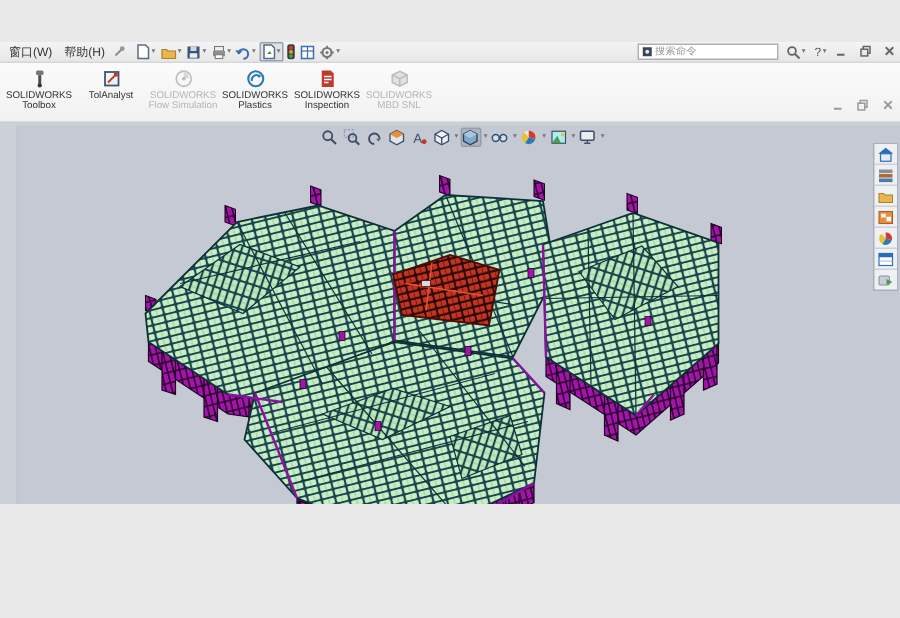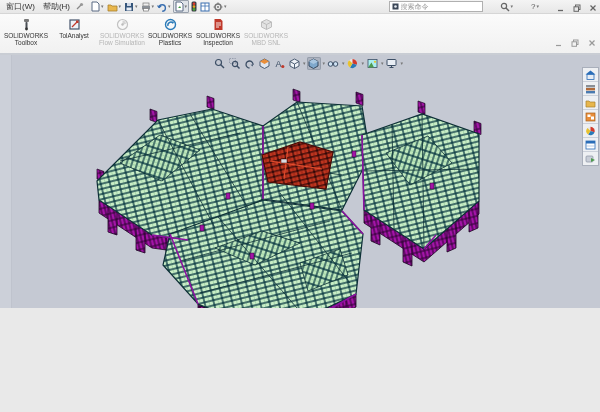--- a/index.html
+++ b/index.html
@@ -1,31 +1,31 @@
 <!DOCTYPE html>
 <html><head>
 <meta charset="utf-8">
 <style>
   html,body{margin:0;padding:0;overflow:hidden;}
   body{width:600px;height:412px;font-family:"Liberation Sans",sans-serif;background:#e9e9e9;}
-  .window{width:600px;height:308px;display:flex;flex-direction:column;position:relative;}
+  .window{width:600px;height:308px;display:flex;flex-direction:column;position:relative;margin-top:28px;}
 
   
   .titlebar{height:13px;flex:0 0 13px;display:flex;align-items:center;gap:2px;
     background:linear-gradient(#f4f4f4,#e7e7e7);border-bottom:1px solid #d6d6d6;
     font-size:8px;color:#333;padding:0 3px;position:relative;z-index:5;}
   .menu-item{padding:0 3px;white-space:nowrap;cursor:default;}
   .pin{width:9px;height:9px;display:flex;align-items:center;justify-content:center;}
   .qt{display:flex;align-items:center;margin-left:4px;gap:1px;}
   .qtb{display:flex;align-items:center;padding:0 1px;height:11px;}
   .qtb.pressed{border:1px solid #9aa2ad;background:#dfe3e8;border-radius:1px;}
   .dd{font-size:5px;color:#777;margin-left:1px;line-height:1;}
   .title{position:absolute;left:150px;right:170px;text-align:center;font-size:8px;color:#444;
     white-space:nowrap;overflow:hidden;pointer-events:none;}
-  .tright{margin-left:auto;display:flex;align-items:flex-end;gap:16px;}
+  .tright{margin-left:auto;display:flex;align-items:flex-start;gap:4px;}
   .search-box{display:flex;align-items:center;gap:2px;background:#fff;border:1px solid #b0b0b0;
     height:9px;width:88px;padding:0 2px;}
   .search-box input{border:none;outline:none;font-size:7px;width:64px;background:transparent;color:#555;
     font-family:"Liberation Sans",sans-serif;padding:0;}
   .search-box input::placeholder{color:#999;}
   .wc{display:flex;align-items:center;gap:7px;color:#666;}
   .wcb{width:9px;height:9px;display:flex;align-items:center;justify-content:center;}
 
   
   .ribbon{height:38px;flex:0 0 38px;background:linear-gradient(#fbfbfb,#f1f1f1);

